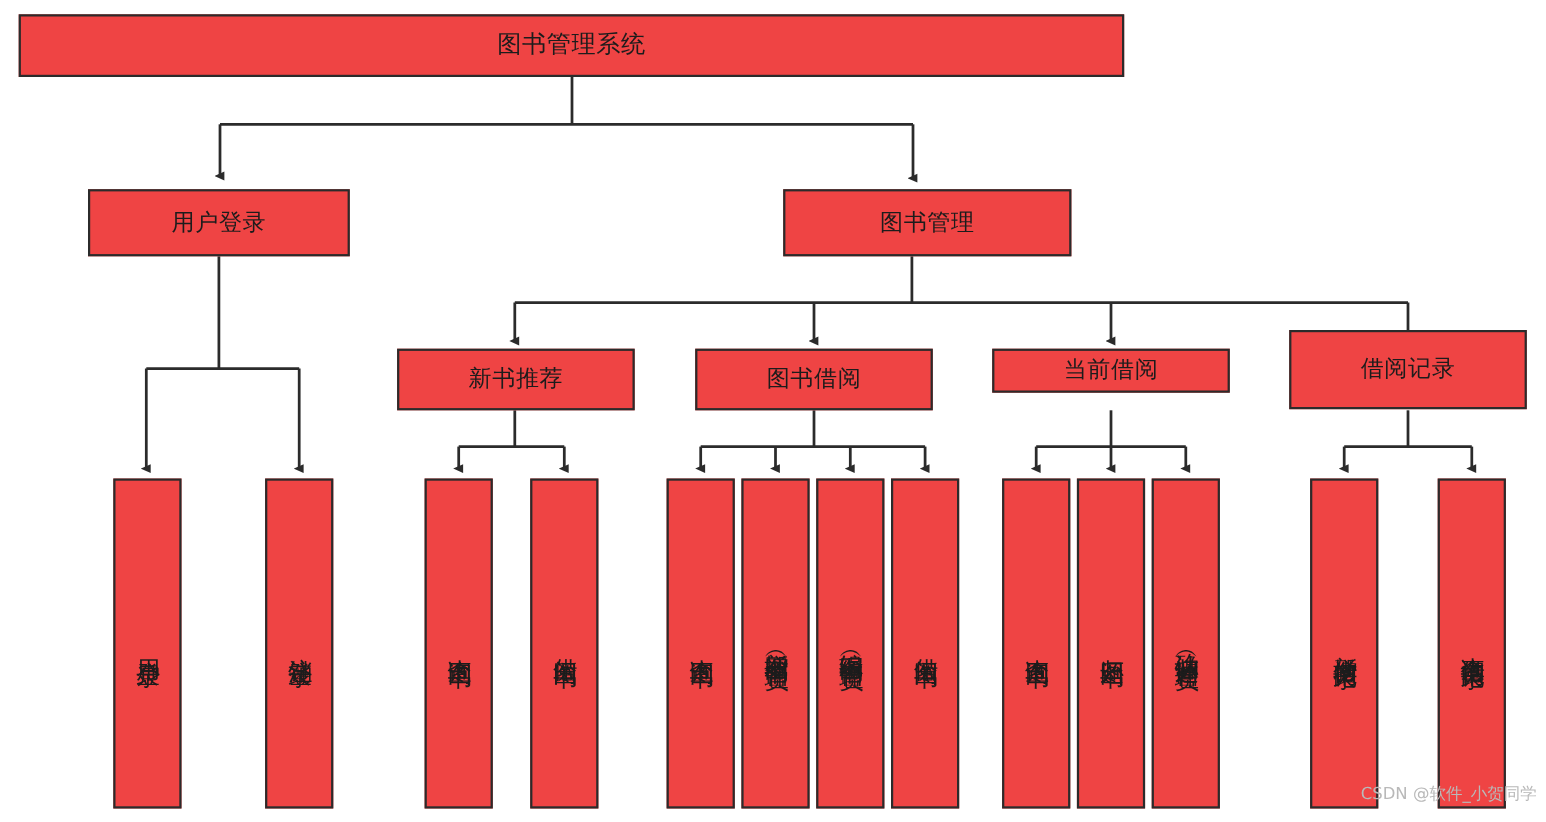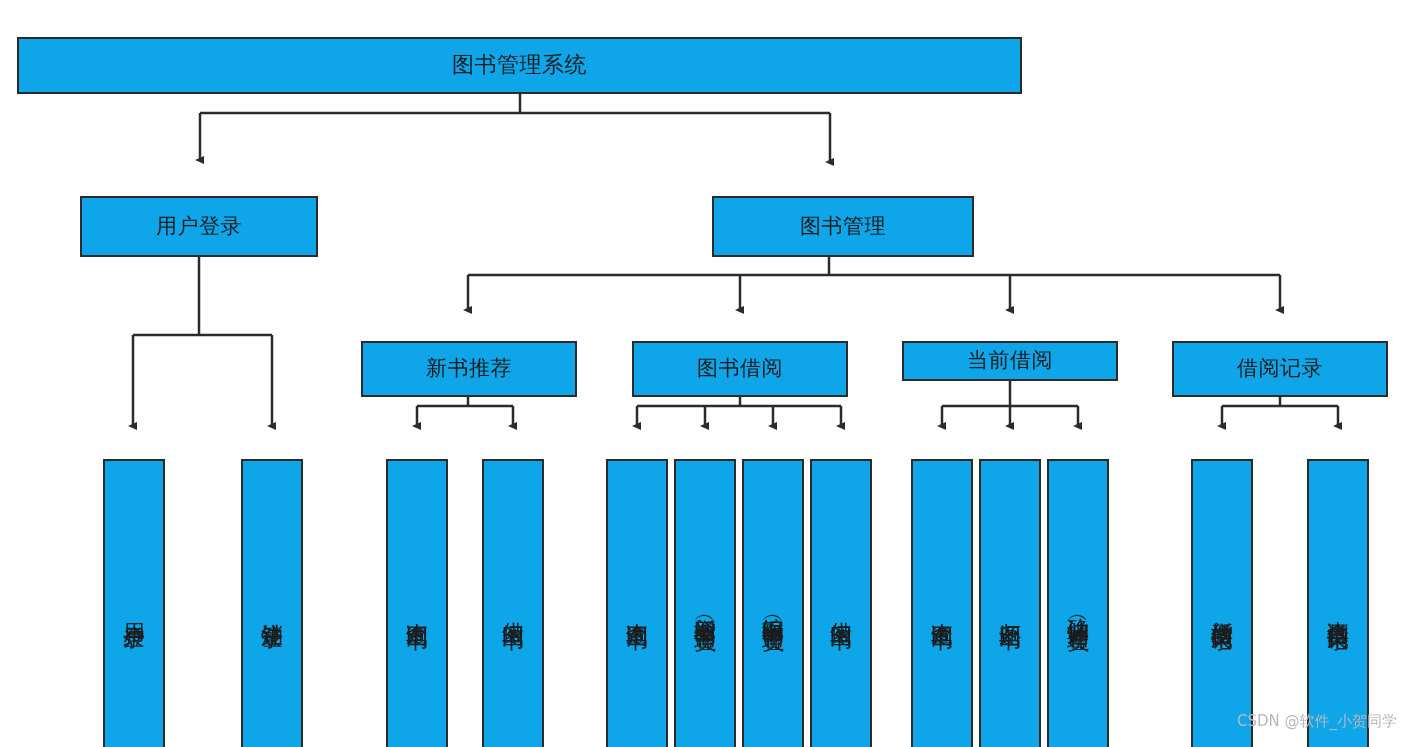--- a/index.html
+++ b/index.html
@@ -18,27 +18,26 @@
   svg.wires {
     position: absolute;
     left: 0;
     top: 0;
     width: 1405px;
     height: 747px;
   }
   .node {
     position: absolute;
     box-sizing: border-box;
-    background: #0ea5e9;
+    background: #ef4444;
     border: 2.5px solid #2b2b2b;
     display: flex;
     align-items: center;
     justify-content: center;
     z-index: 2;
-    margin-top: 24px;
   }
   .node .label {
     color: #1c1c1c;
     text-align: center;
     line-height: 1.12;
     white-space: pre;
   }
   .node.horiz .label {
     font-size: 21px;
     letter-spacing: 0.5px;
@@ -135,21 +134,21 @@
 
   <div class="node horiz" style="left:361px; top:317px; width:216px; height:56px;">
     <span class="label">新书推荐</span>
   </div>
   <div class="node horiz" style="left:632px; top:317px; width:216px; height:56px;">
     <span class="label">图书借阅</span>
   </div>
   <div class="node horiz" style="left:902px; top:317px; width:216px; height:40px;">
     <span class="label">当前借阅</span>
   </div>
-  <div class="node horiz" style="left:1172px; top:317px; width:216px; height:56px;">
+  <div class="node horiz" style="left:1172px; top:300px; width:216px; height:72px;">
     <span class="label">借阅记录</span>
   </div>
 
   <div class="node vert" style="left:103px; top:435px; width:62px; height:300px;">
     <span class="label">用户登录</span>
   </div>
   <div class="node vert" style="left:241px; top:435px; width:62px; height:300px;">
     <span class="label">注销登录</span>
   </div>
 

